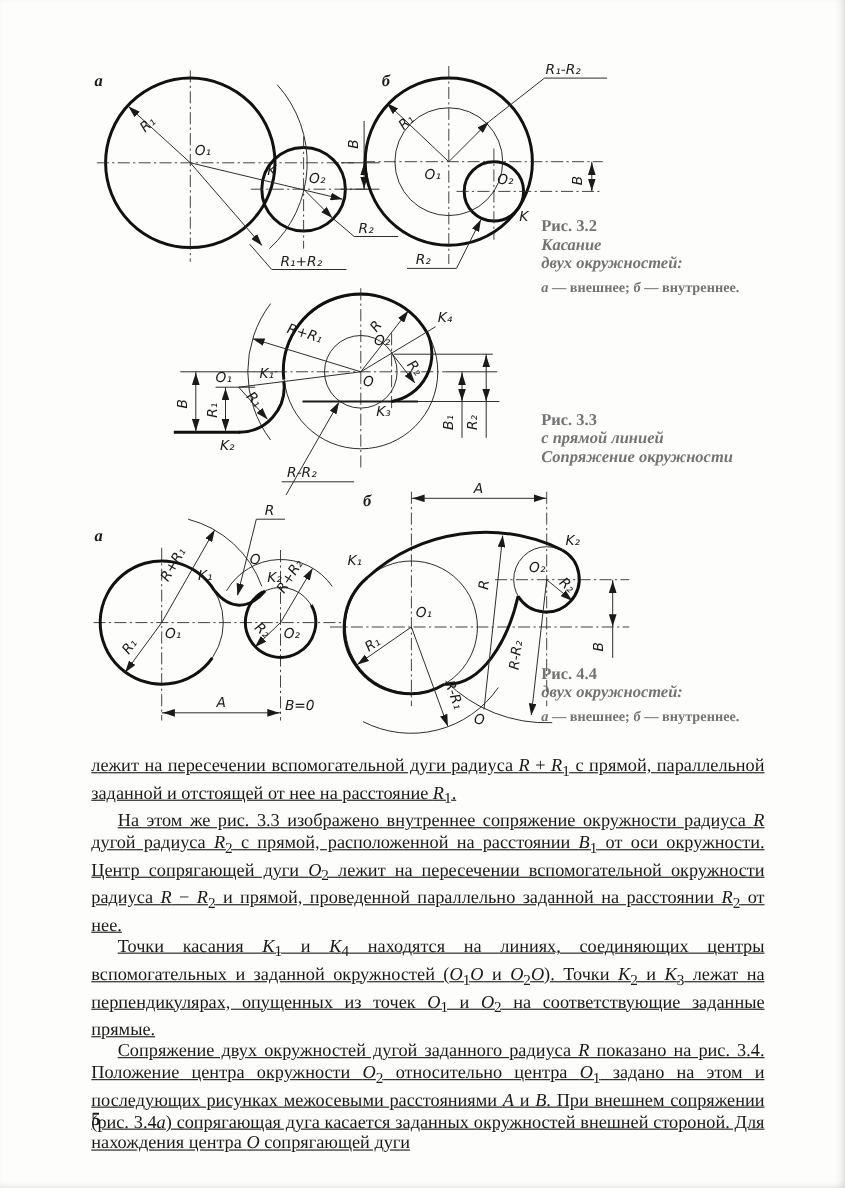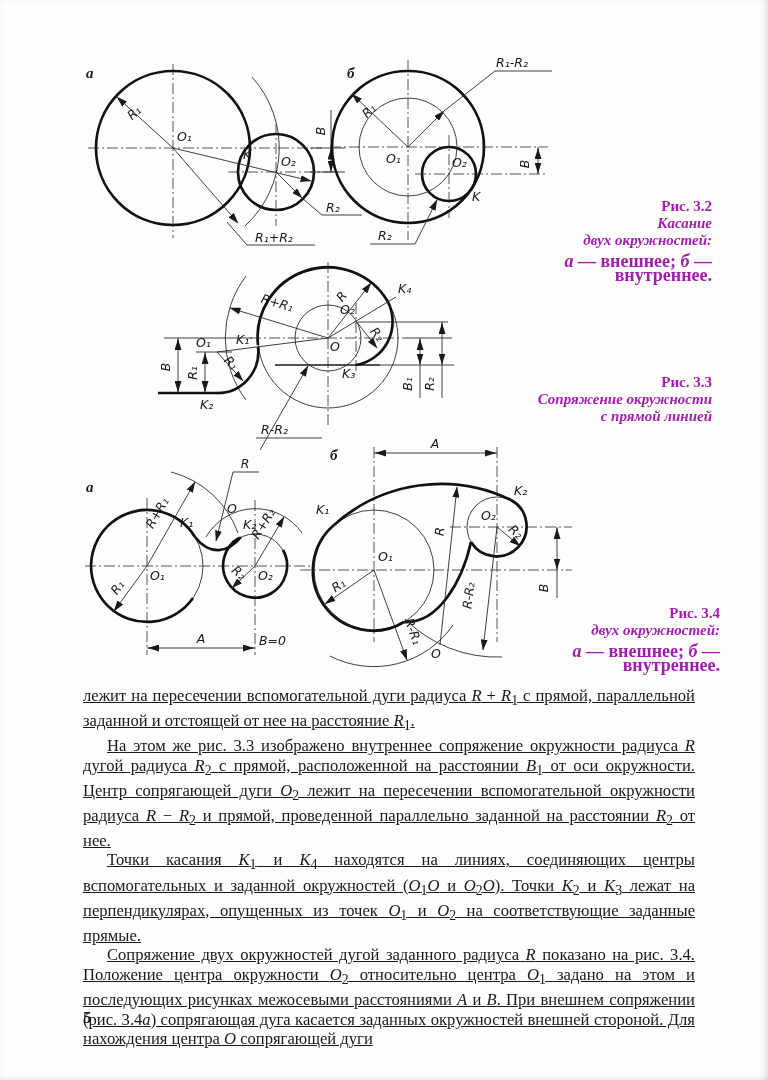--- a/index.html
+++ b/index.html
@@ -1,23 +1,23 @@
 <!DOCTYPE html>
 <html><head>
 <meta charset="utf-8">
 <style>
   html,body{margin:0;padding:0;background:#e8e8e6;}
   .page{position:relative;width:768px;height:1080px;background:#fdfdfc;margin:0 auto;
         font-family:"Liberation Serif",serif;color:#191919;overflow:hidden;
         box-shadow:inset -6px 0 10px -6px rgba(0,0,0,.18), inset 0 -4px 8px -5px rgba(0,0,0,.15);}
   .fig{position:absolute;}
-  .caption{position:absolute;text-align:right;color:#a21caf;}
+  .caption{position:absolute;text-align:left;color:#737373;}
   .caption .cap-title{font-weight:bold;font-size:15px;line-height:17px;}
   .caption .cap-sub{font-weight:bold;font-style:italic;font-size:15px;line-height:17px;font-family:Liberation Serif, serif;}
-  .caption .cap-note{font-weight:bold;font-size:18px;line-height:14px;margin-top:5px;}
+  .caption .cap-note{font-weight:bold;font-size:13px;line-height:14px;margin-top:5px;}
   .bodytext{position:absolute;left:83px;top:686px;width:612px;font-size:16.6px;
             line-height:19.7px;text-align:justify;text-decoration:underline;}
   .bodytext p{margin:0;text-indent:24px;}
   .bodytext p.noindent{text-indent:0;}
   .pagenum{position:absolute;left:83px;top:1008px;font-weight:bold;font-size:17px;}
   
   svg text{font-family:"DejaVu Sans",sans-serif;font-style:italic;font-size:12.5px;fill:#1a1a1a;}
   svg text.part{font-family:"Liberation Serif",serif;font-weight:bold;font-size:15px;}
   .thin{stroke:#2a2a2a;stroke-width:0.9;fill:none;}
   .med{stroke:#1a1a1a;stroke-width:1.7;fill:none;}
@@ -163,22 +163,22 @@
       <text x="170" y="367" text-anchor="middle" transform="rotate(-90 170 367)">B</text>
       <text x="197" y="373" text-anchor="middle" transform="rotate(-90 197 373)">R₁</text>
       <text x="412" y="384" text-anchor="middle" transform="rotate(-90 412 384)">B₁</text>
       <text x="434" y="384" text-anchor="middle" transform="rotate(-90 434 384)">R₂</text>
       <text x="261" y="434">R-R₂</text>
     </g>
   </svg>
 
   <div class="caption" style="left:492px;top:374px;width:220px;">
     <div class="cap-title">Рис. 3.3</div>
+    <div class="cap-sub">с прямой линией</div>
     <div class="cap-sub">Сопряжение окружности</div>
-    <div class="cap-sub">с прямой линией</div>
   </div>
 
   <svg class="fig" style="left:55px;top:425px;" width="520" height="258" viewBox="55 425 520 258">
 
     <g>
       <text class="part" x="86" y="492">а</text>
       <line class="cl" x1="85" y1="566" x2="310" y2="566"></line>
       <line class="cl" x1="147" y1="498" x2="147" y2="655"></line>
       <line class="cl" x1="255" y1="500" x2="255" y2="655"></line>
       <circle class="thin" cx="147" cy="566" r="56"></circle>
@@ -249,21 +249,21 @@
       <text x="513" y="535" text-anchor="middle" transform="rotate(40 513 535)">R₂</text>
       <text x="444" y="532" text-anchor="middle" transform="rotate(-84 444 532)">R</text>
       <text x="409" y="633" text-anchor="middle" transform="rotate(70 409 633)">R-R₁</text>
       <text x="473" y="596" text-anchor="middle" transform="rotate(-83 473 596)">R-R₂</text>
       <text x="431" y="658">O</text>
       <text x="548" y="588" text-anchor="middle" transform="rotate(-90 548 588)">B</text>
     </g>
   </svg>
 
   <div class="caption" style="left:492px;top:605px;width:228px;">
-    <div class="cap-title">Рис. 3.4</div>
+    <div class="cap-title">Рис. 4.4</div>
     <div class="cap-sub">двух окружностей:</div>
     <div class="cap-note"><i>а</i> — внешнее; <i>б</i> — внутреннее.</div>
   </div>
 
   <div class="bodytext">
     <p class="noindent">лежит на пересечении вспомогательной дуги радиуса <i>R</i> + <i>R</i><sub>1</sub> с прямой, параллельной заданной и отстоящей от нее на расстояние <i>R</i><sub>1</sub>.</p>
     <p>На этом же рис. 3.3 изображено внутреннее сопряжение окружности радиуса <i>R</i> дугой радиуса <i>R</i><sub>2</sub> с прямой, расположенной на расстоянии <i>B</i><sub>1</sub> от оси окружности. Центр сопрягающей дуги <i>O</i><sub>2</sub> лежит на пересечении вспомогательной окружности радиуса <i>R</i> − <i>R</i><sub>2</sub> и прямой, проведенной параллельно заданной на расстоянии <i>R</i><sub>2</sub> от нее.</p>
     <p>Точки касания <i>K</i><sub>1</sub> и <i>K</i><sub>4</sub> находятся на линиях, соединяющих центры вспомогательных и заданной окружностей (<i>O</i><sub>1</sub><i>O</i> и <i>O</i><sub>2</sub><i>O</i>). Точки <i>K</i><sub>2</sub> и <i>K</i><sub>3</sub> лежат на перпендикулярах, опущенных из точек <i>O</i><sub>1</sub> и <i>O</i><sub>2</sub> на соответствующие заданные прямые.</p>
     <p>Сопряжение двух окружностей дугой заданного радиуса <i>R</i> показано на рис. 3.4. Положение центра окружности <i>O</i><sub>2</sub> относительно центра <i>O</i><sub>1</sub> задано на этом и последующих рисунках межосевыми расстояниями <i>А</i> и <i>В</i>. При внешнем сопряжении (рис. 3.4<i>а</i>) сопрягающая дуга касается заданных окружностей внешней стороной. Для нахождения центра <i>О</i> сопрягающей дуги</p>
   </div>

